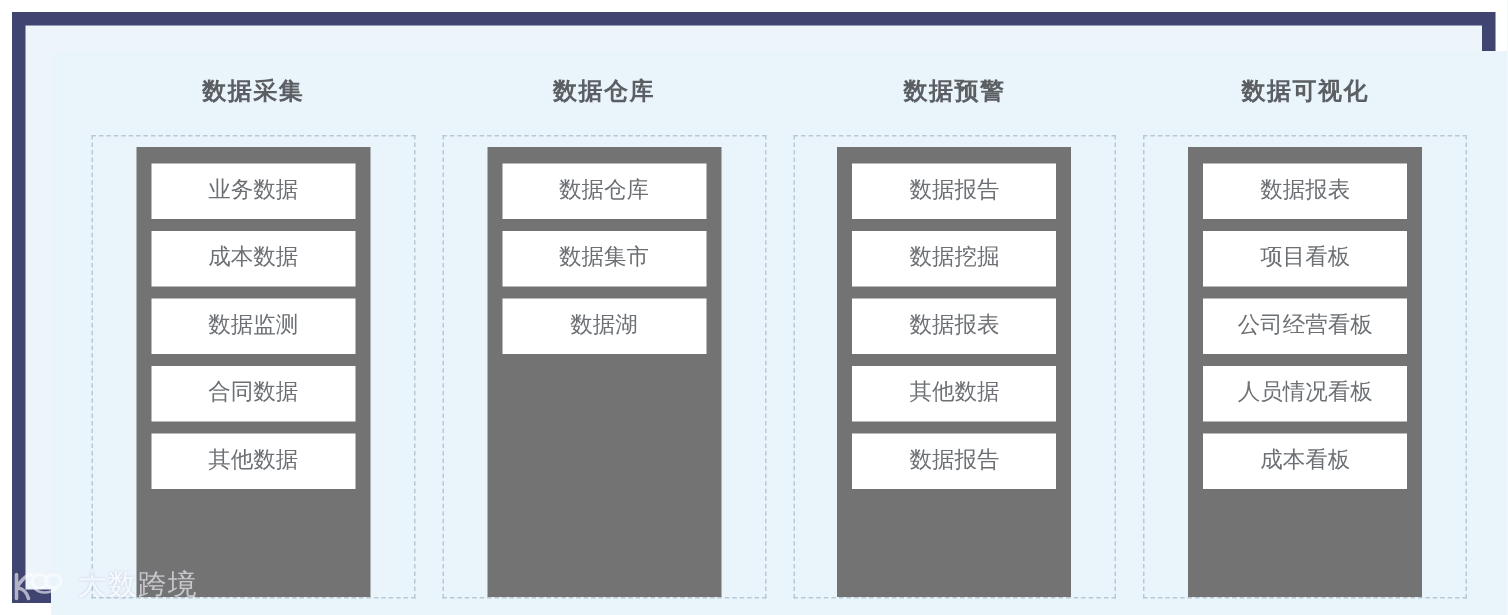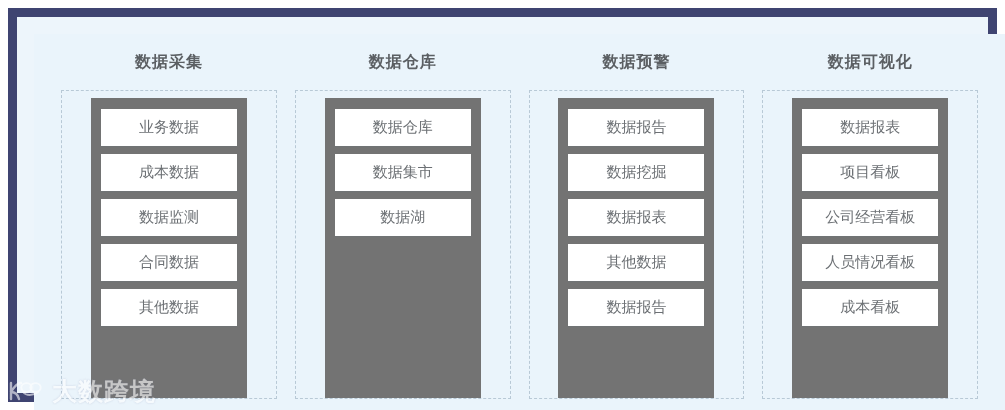--- a/index.html
+++ b/index.html
@@ -139,22 +139,22 @@
     gap: 6px;
     opacity: 0.60;
     pointer-events: none;
   }
   .watermark-logo {
     width: 40px;
     height: 24px;
     display: block;
   }
   .watermark-text {
-    font-size: 25px;
-    font-weight: bold;
+    font-size: 19px;
+    font-weight: normal;
     color: #ffffff;
     letter-spacing: 1px;
     text-shadow: 0 0 2px rgba(120,130,170,0.55);
     white-space: nowrap;
     line-height: 24px;
   }
 </style>
 </head>
 <body>
 

